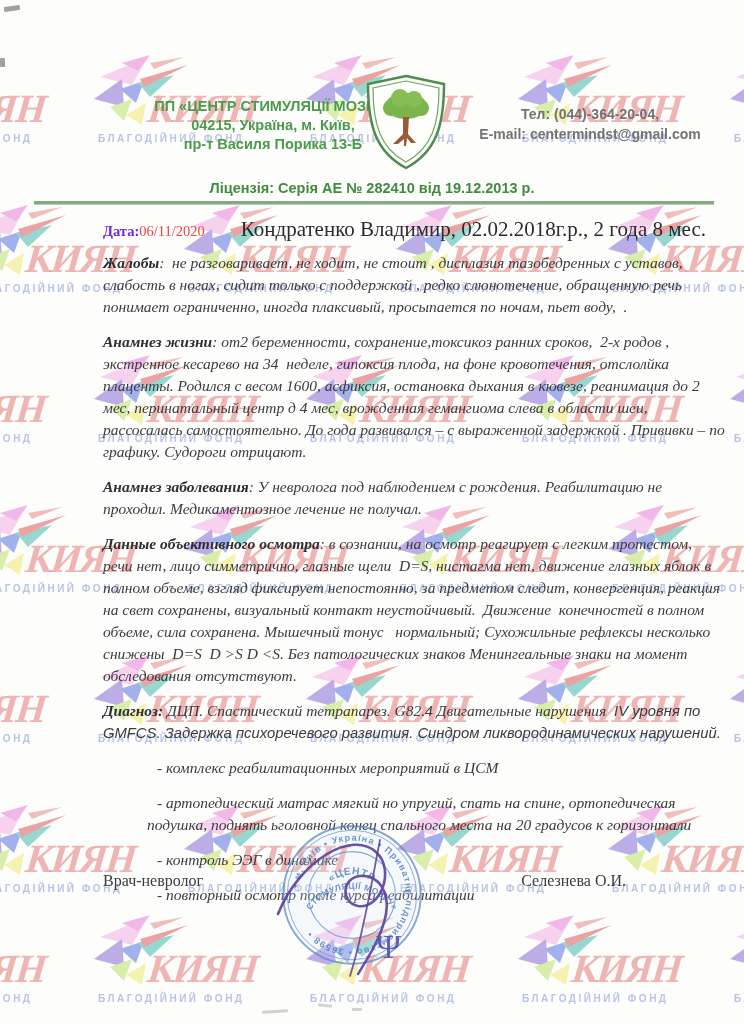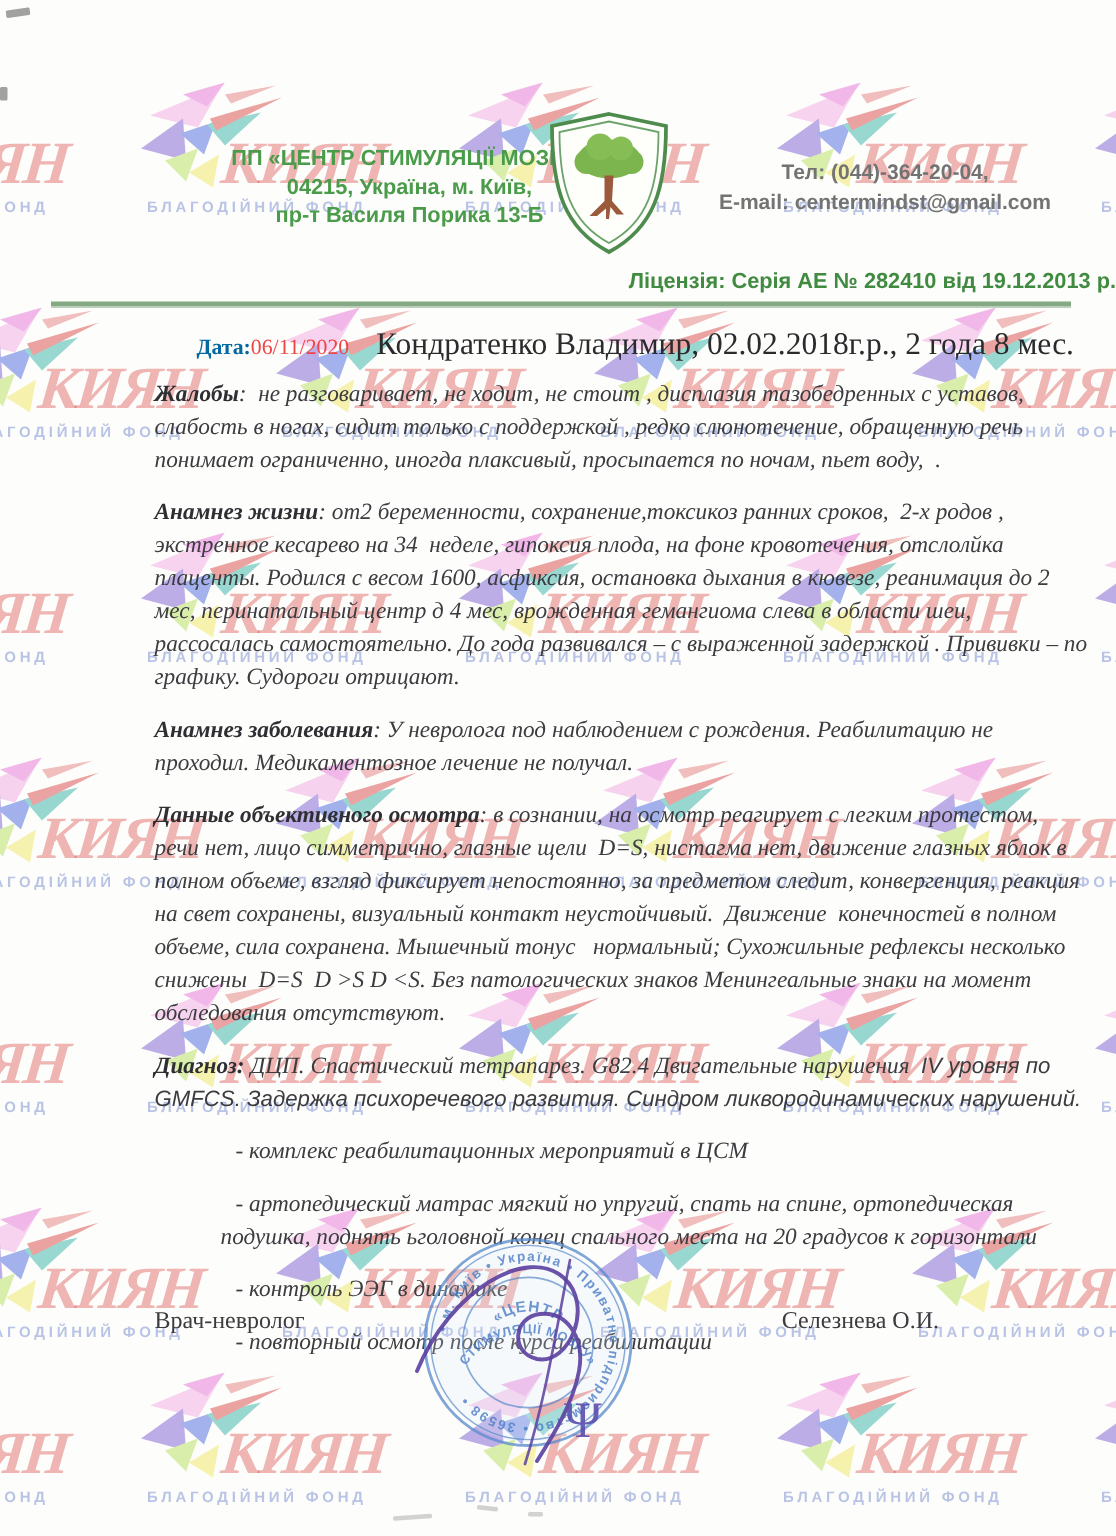--- a/index.html
+++ b/index.html
@@ -33,33 +33,33 @@
   }
   .shield { position:absolute; left:360px; top:72px; }
   .contact-block {
     position:absolute; left:452px; top:104px; width:276px; text-align:center;
     font-family:"Liberation Sans", sans-serif; font-weight:700;
     font-size:14px; line-height:20px;
   }
   .green-label { color:#737373; }
   .dark-val { color:#737373; }
   .license-line {
-    position:absolute; left:0; right:0; top:180px; text-align:right;
+    position:absolute; left:0; right:0; top:180px; text-align:center;
     font-family:"Liberation Sans", sans-serif; font-weight:700;
     font-size:14.5px; color:#418b41;
   }
   .rule { position:absolute; left:34px; right:30px; top:201px; height:3px;
     background:#84a984; border-bottom:1px solid #b9cdb9; }
   .date-row {
     position:absolute; left:103px; right:16px; top:217px;
     display:flex; align-items:baseline;
   }
-  .date-label { font-weight:700; font-size:14.5px; color:#0369a1;margin-left:28px; }
+  .date-label { font-weight:700; font-size:14.5px; color:#6d28d9; }
   .date-value { font-size:14.5px; margin-left:0; color:#ef4444; }
-  .patient-title { font-size:21px; margin-left:18px; color:#2b2b2e; white-space:nowrap; }
+  .patient-title { font-size:21px; margin-left:36px; color:#2b2b2e; white-space:nowrap; }
   .body-text { position:absolute; left:103px; right:16px; top:252px; }
   .para { margin:0 0 13px 0; font-size:15.5px; line-height:22px; white-space:pre-wrap;font-style:italic; }
   .para b { color:#2e2e33; }
   .sans-seg { font-family:"Liberation Sans", sans-serif; font-size:14.8px; }
   .bullet { text-indent:10px;margin-left:44px; }
   .footer-row {
     position:absolute; left:103px; right:118px; top:872px;
     display:flex; justify-content:space-between;
     font-size:16px; color:#3b3b40;
   }

